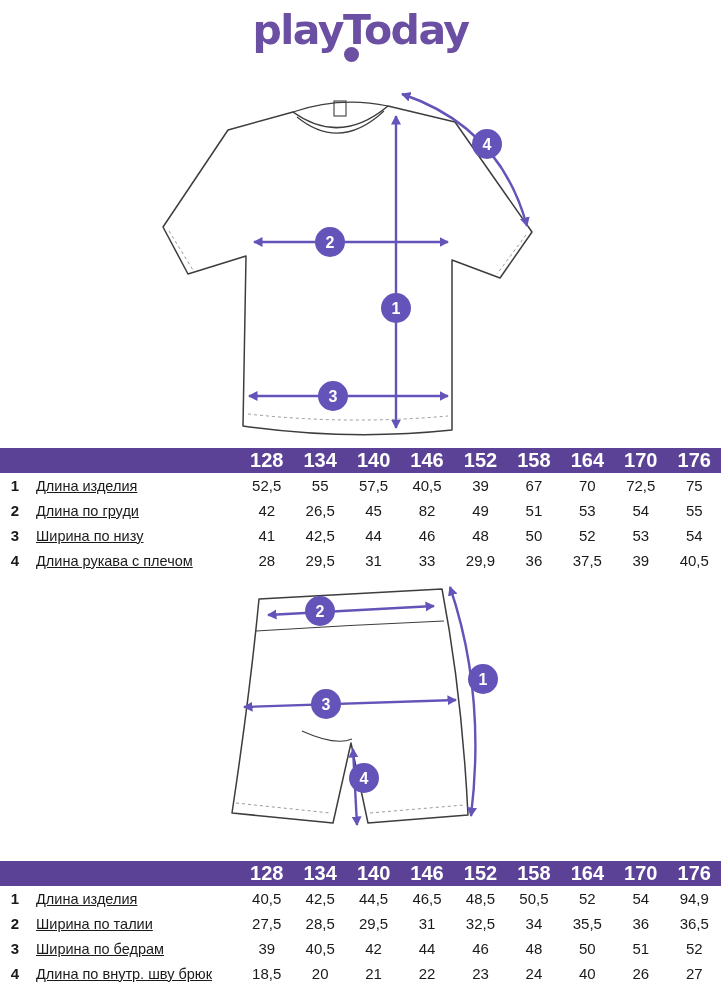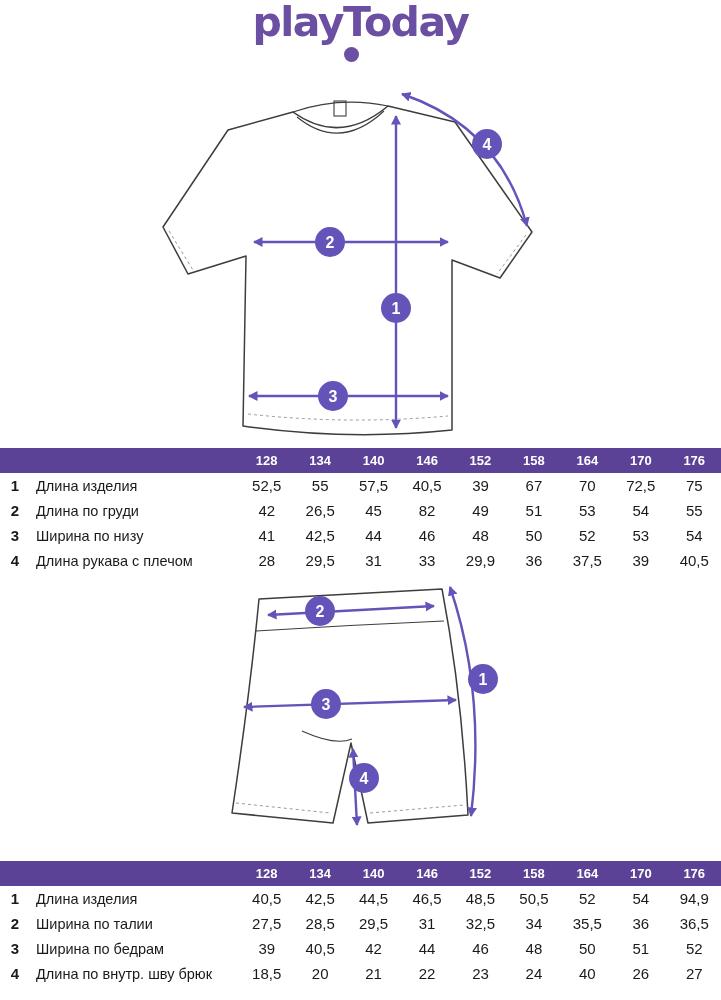--- a/index.html
+++ b/index.html
@@ -2,21 +2,21 @@
 <html style="--purple: #5b4296; --arrow: #6453b8; --logo: #6b4fa2;"><head>
 <meta charset="utf-8">
 <style>
   * { box-sizing: border-box; }
   html, body { margin: 0; padding: 0; }
   body {
     width: 721px; height: 1000px; overflow: hidden;
     background: #ffffff; color: #1a1a1a;
     font-family: "Liberation Sans", sans-serif;
   }
-  .logo-wrap { position: relative; height: 64px; text-align: center; }
+  .logo-wrap { position: relative; height: 64px; padding-top: 8px; text-align: center; }
   .logo {
     font-family: "DejaVu Sans", "Liberation Sans", sans-serif;
     font-size: 41px; font-weight: 700; letter-spacing: -1.5px;
     color: var(--logo, #6b4fa2); line-height: 1.1; display: inline-block;
   }
   .logo-dot {
     position: absolute; left: 344px; top: 47px; width: 15px; height: 15px;
     border-radius: 50%; background: var(--logo, #6b4fa2);
   }
   svg { display: block; }
@@ -29,24 +29,24 @@
     fill: #ffffff; font-size: 16px; font-weight: bold;
     font-family: "Liberation Sans", sans-serif; text-anchor: middle;
   }
   table.size-table {
     width: 721px; border-collapse: collapse; table-layout: fixed;
     font-size: 15px;
   }
   .size-table th, .size-table td { height: 25px; padding: 0; vertical-align: middle; }
   .size-table thead th {
     background: var(--purple, #5b4296); color: #ffffff;
-    font-weight: bold; text-align: center; font-size: 13px;
+    font-weight: bold; text-align: center; font-size: 20px;
   }
   .size-table td.num { text-align: center; font-weight: bold; }
-  .size-table td.label { text-align: left; padding-left: 6px; font-size: 14.5px; }
+  .size-table td.label { text-align: left; padding-left: 6px; font-size: 14.5px; text-decoration: underline; }
   .size-table td.val { text-align: center; }
 </style>
 </head>
 <body>
 
 <div class="logo-wrap">
   <span class="logo">playToday</span>
   <span class="logo-dot"></span>
 </div>
 

